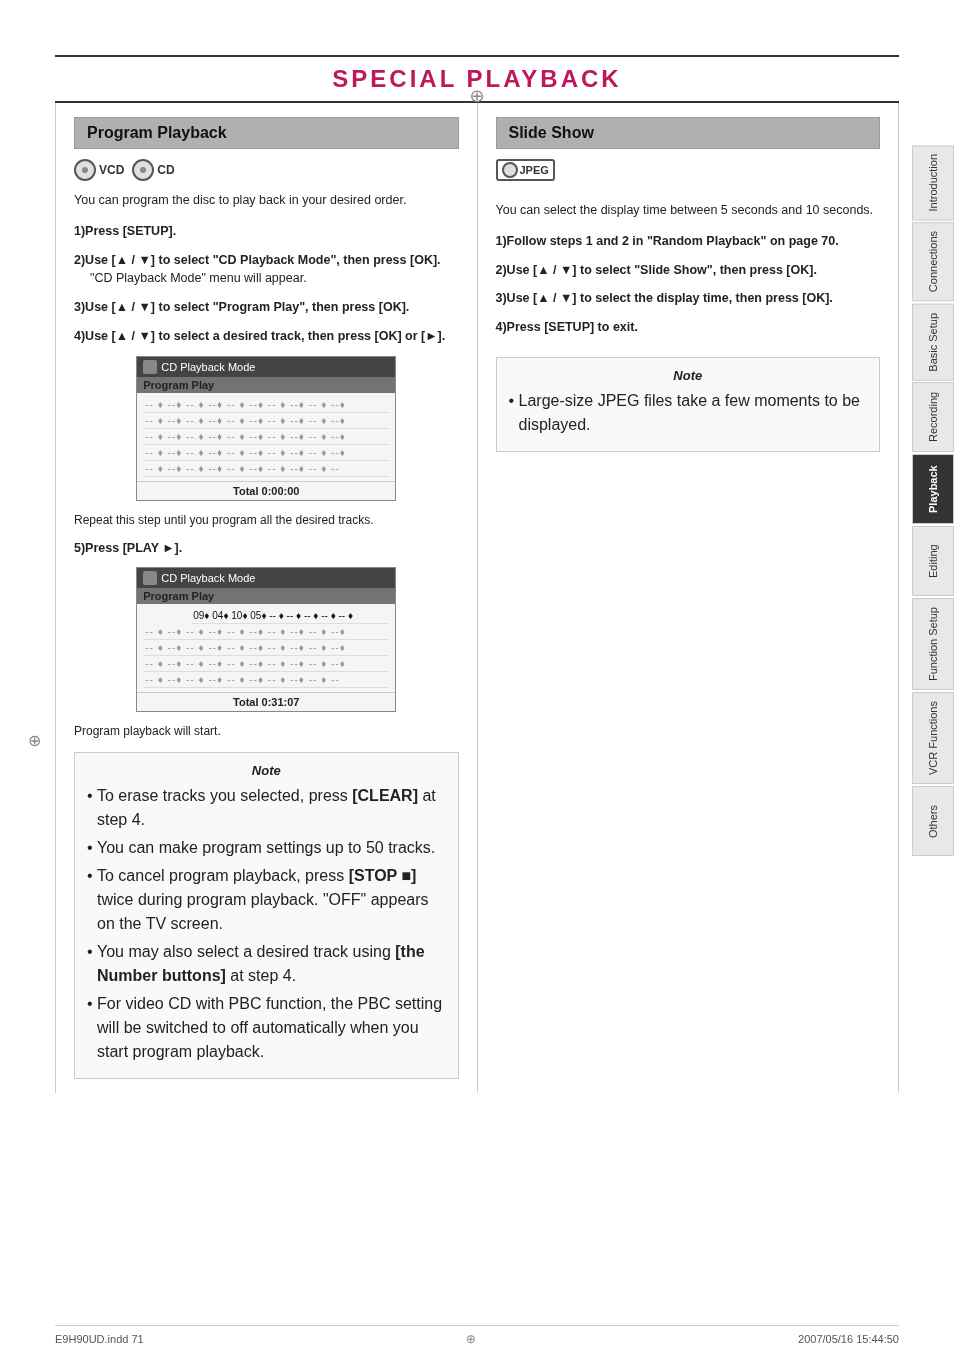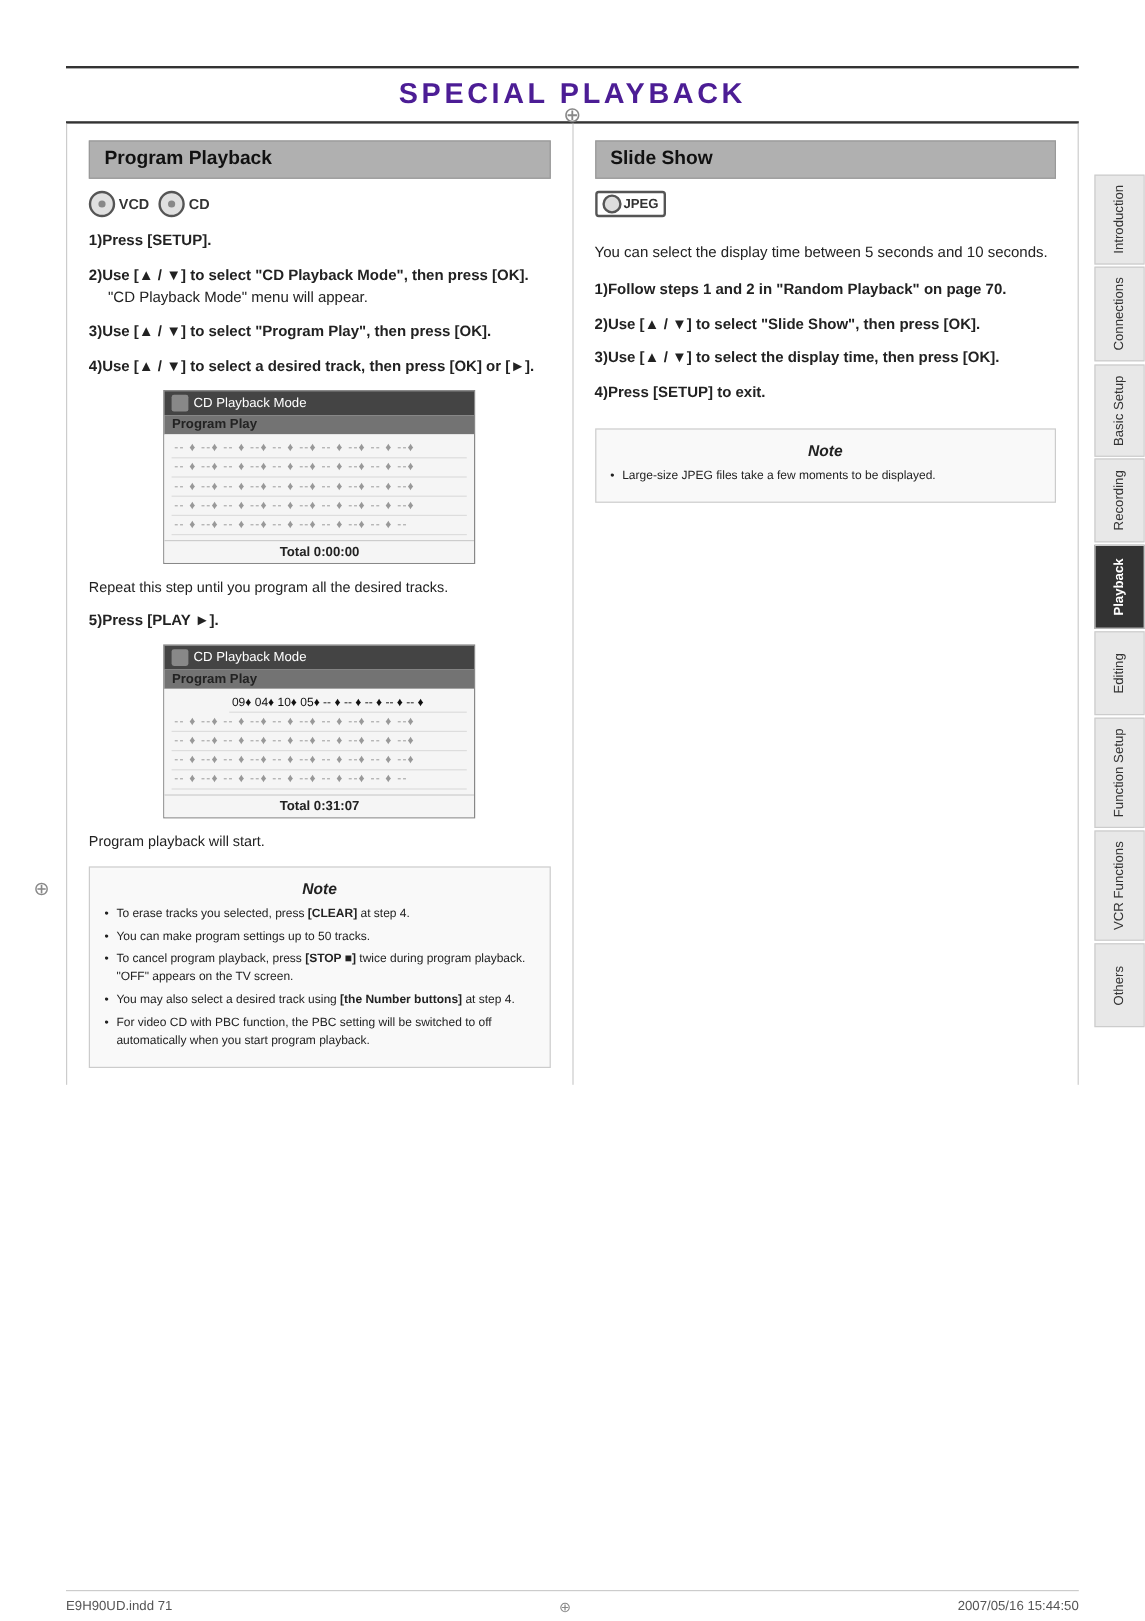--- a/index.html
+++ b/index.html
@@ -36,21 +36,21 @@
       margin: 55px 55px 0 55px;
       border-top: 2px solid #333;
       border-bottom: 2px solid #333;
       padding: 8px 0;
       text-align: center;
     }
     .page-title {
       font-size: 24px;
       font-weight: bold;
       letter-spacing: 3px;
-      color: #4c1d95;
+      color: #be185d;
     }
 
     
     .main-content {
       display: flex;
       margin: 0 55px;
       border-left: 1px solid #ccc;
       border-right: 1px solid #ccc;
     }
 
@@ -209,21 +209,21 @@
       margin-top: 12px;
     }
     .note-title {
       font-style: italic;
       font-weight: bold;
       font-size: 13px;
       margin-bottom: 6px;
       text-align: center;
     }
     .note-item {
-      font-size: 10px;
+      font-size: 16px;
       line-height: 1.5;
       margin-bottom: 4px;
       padding-left: 10px;
       position: relative;
     }
     .note-item::before {
       content: '•';
       position: absolute;
       left: 0;
     }
@@ -306,20 +306,21 @@
         <div class="disc-icon">
           <div class="disc-circle"></div>
           <span>VCD</span>
         </div>
         <div class="disc-icon">
           <div class="disc-circle"></div>
           <span>CD</span>
         </div>
       </div>
 
+      <p class="intro-text">You can program the disc to play back in your desired order.</p>
 
       <div class="step">
         <span class="step-bold">1)Press [SETUP].</span>
       </div>
 
       <div class="step">
         <span class="step-bold">2)Use [▲ / ▼] to select "CD Playback Mode", then press [OK].</span><br>
         <span class="step-indent">"CD Playback Mode" menu will appear.</span>
       </div>
 

